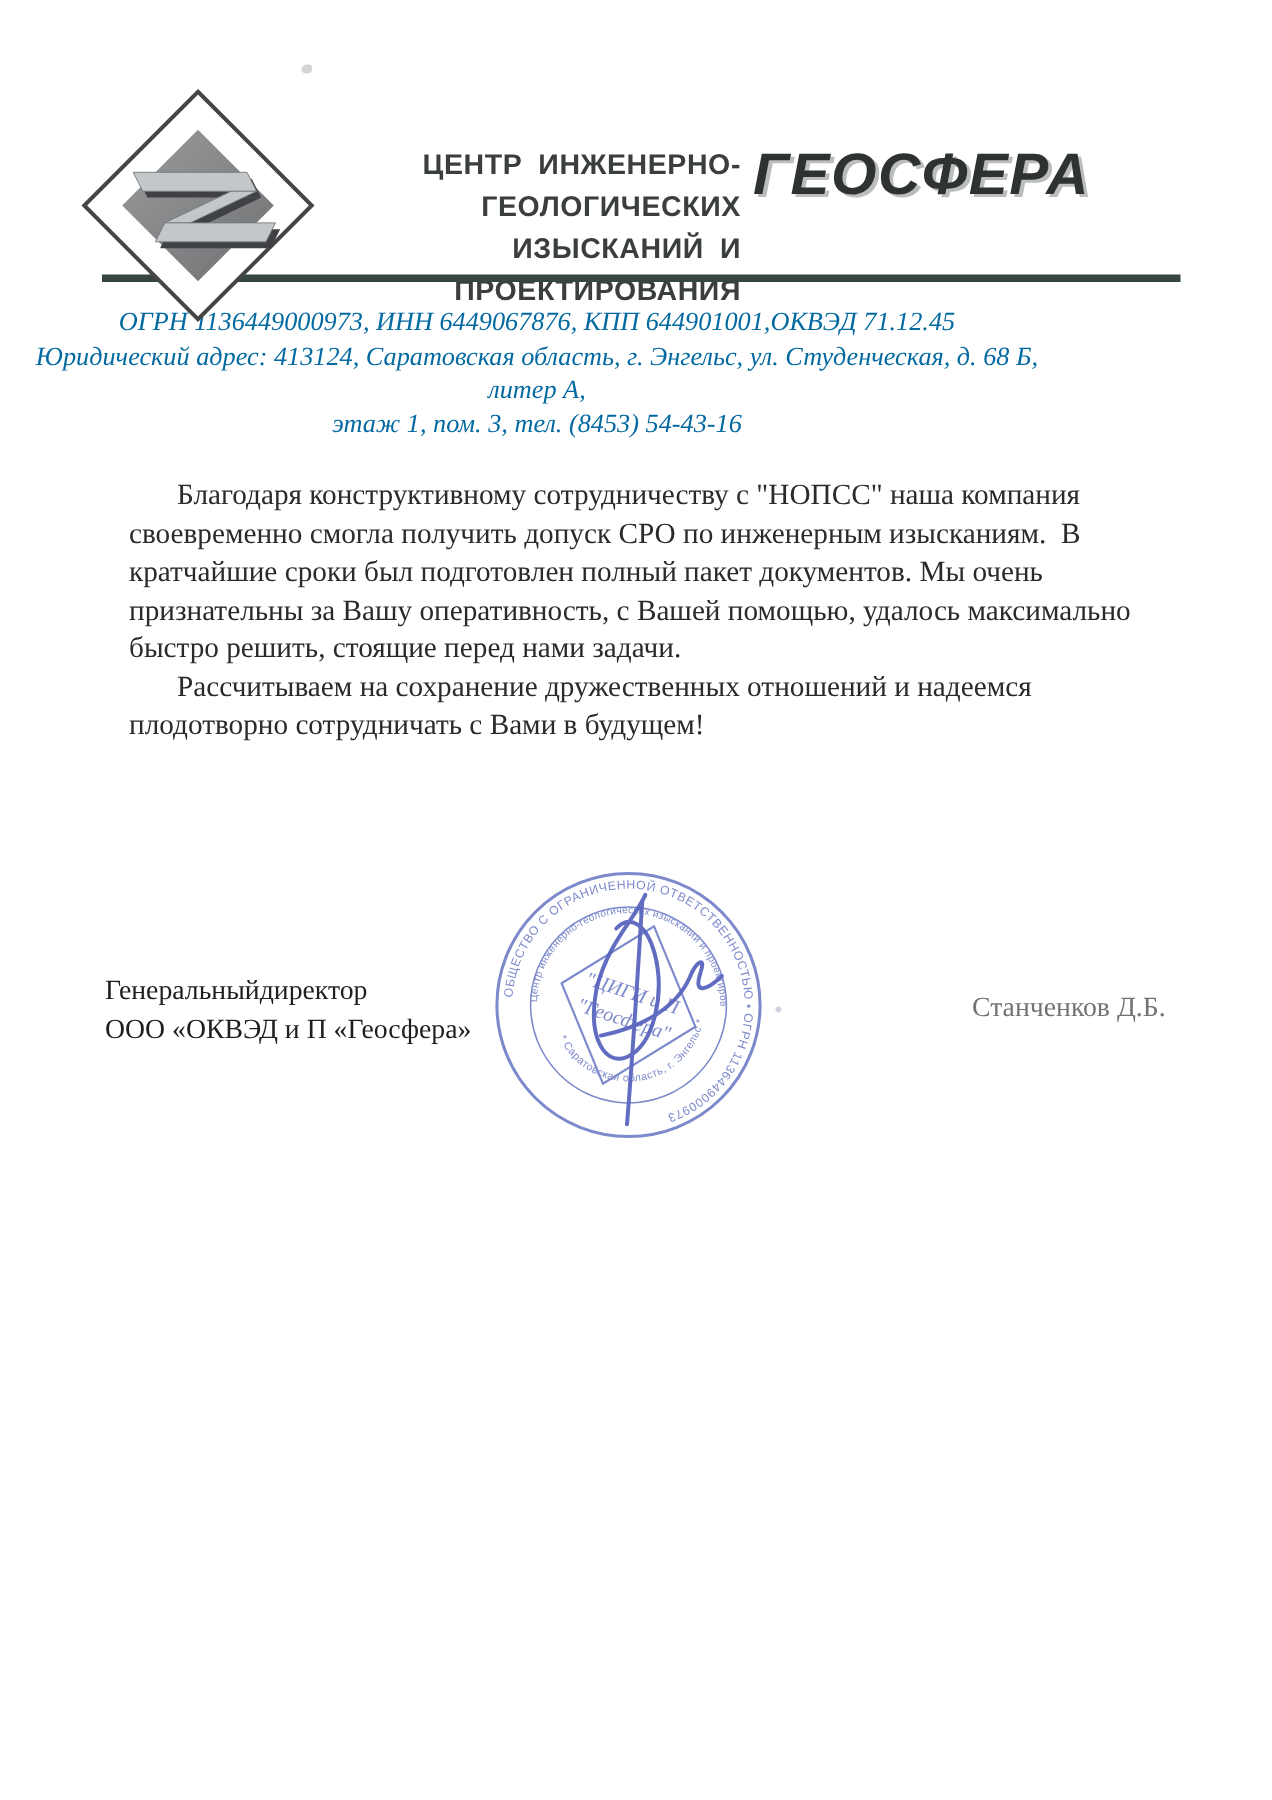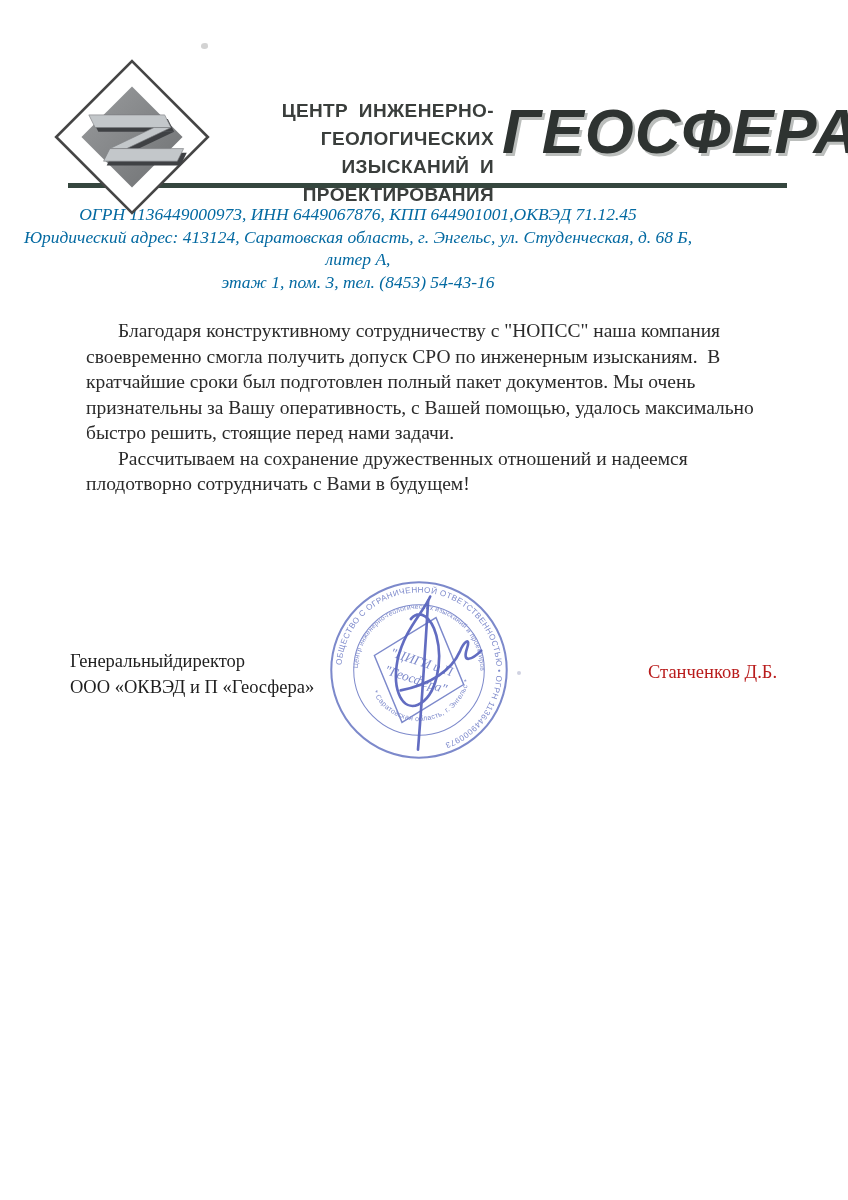--- a/index.html
+++ b/index.html
@@ -17,21 +17,21 @@
   .logo { position:absolute; left:53px; top:58px; width:158px; height:158px; z-index:2; }
   .org-name {
     position:absolute; left:198px; top:97px; width:296px;
     font-family:"Liberation Sans", sans-serif; font-weight:700;
     font-size:19px; line-height:28px; letter-spacing:0.4px; word-spacing:5px;
     color:#3a3e3c; text-align:right;
   }
   .brand {
     position:absolute; left:502px; top:95px; width:330px;
     font-family:"Liberation Sans", sans-serif; font-weight:700; font-style:italic;
-    font-size:63px; letter-spacing:1px; color:#2e3331;
+    font-size:39px; letter-spacing:1px; color:#2e3331;
     text-shadow:2.5px 2.5px 0 rgba(120,125,122,0.5);
   }
   
   .requisites {
     position:absolute; left:0; top:203px; width:716px;
     text-align:center; font-style:italic; font-size:17.5px; line-height:22.5px;
     color:#0369a1;
   }
   
   .body-text {
@@ -40,21 +40,21 @@
   }
   .body-line { white-space:pre; }
   .body-line.indent { padding-left:32px; }
   
   .sig-title {
     position:absolute; left:70px; top:648px; width:300px;
     font-size:18.5px; line-height:26px; color:#1e1e1e;
   }
   .signer {
     position:absolute; left:648px; top:662px; width:190px;
-    font-size:18.5px; color:#b91c1c;
+    font-size:18.5px; color:#737373;
   }
   .stamp { position:absolute; left:317px; top:568px; width:204px; height:204px; z-index:3; }
   
   .speck1 { position:absolute; left:201px; top:43px; width:7px; height:6px;
             border-radius:60% 40% 50% 50%; background:rgba(130,130,130,0.35); }
   .speck2 { position:absolute; left:517px; top:671px; width:4px; height:4px;
             border-radius:50%; background:rgba(120,125,170,0.35); }
 </style>
 </head>
 <body>

